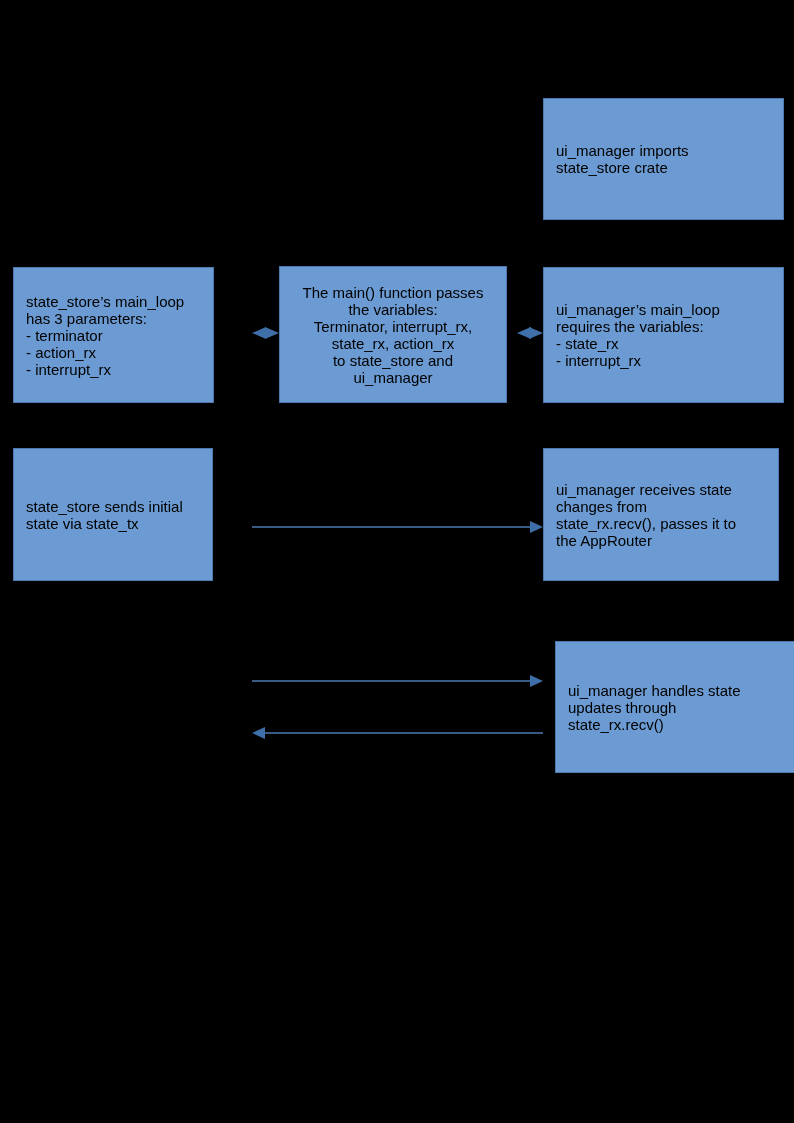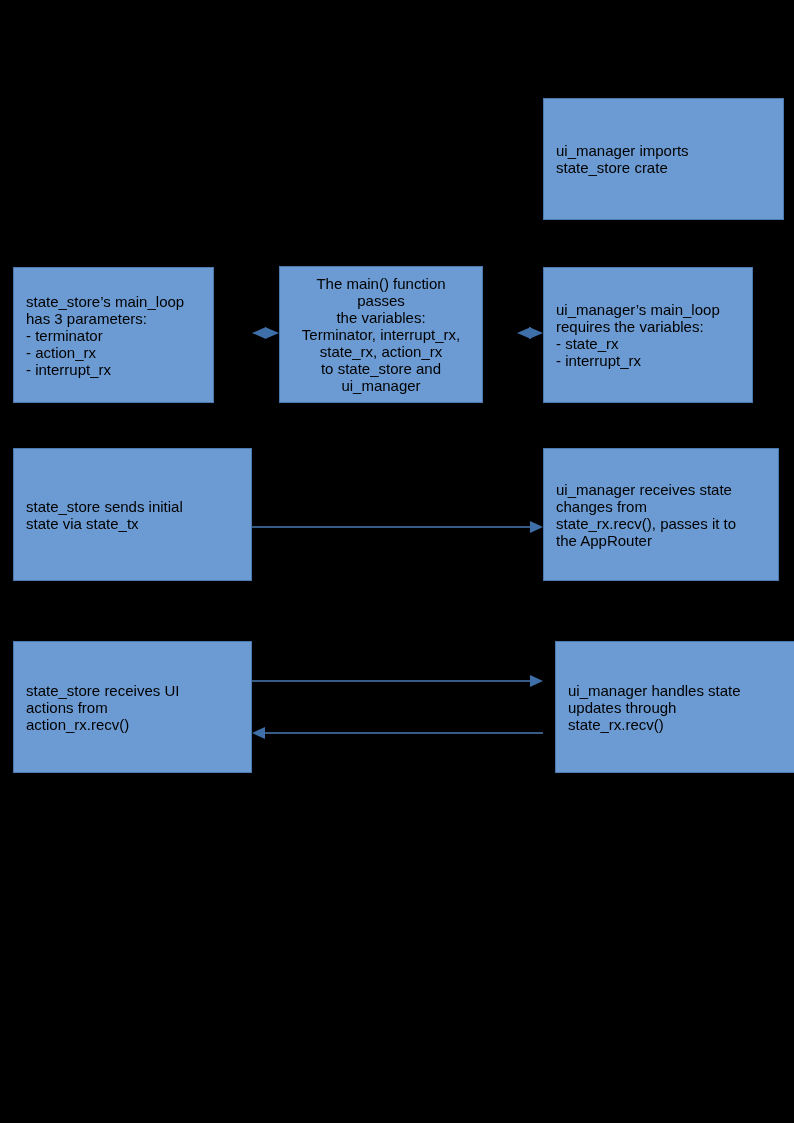--- a/index.html
+++ b/index.html
@@ -64,53 +64,48 @@
   </div>
 
   <div class="node align-left" style="left:13px; top:267px; width:201px; height:136px;">
     <span class="node-text">state_store’s main_loop
 has 3 parameters:
 - terminator
 - action_rx
 - interrupt_rx</span>
   </div>
 
-  <div class="node align-center" style="left:279px; top:266px; width:204px; height:137px;">
+  <div class="node align-center" style="left:279px; top:266px; width:228px; height:137px;">
     <span class="node-text">The main() function passes
 the variables:
 Terminator, interrupt_rx,
 state_rx, action_rx
 to state_store and
 ui_manager</span>
   </div>
 
-  <div class="node align-left" style="left:543px; top:267px; width:210px; height:136px;">
+  <div class="node align-left" style="left:543px; top:267px; width:241px; height:136px;">
     <span class="node-text">ui_manager’s main_loop
 requires the variables:
 - state_rx
 - interrupt_rx</span>
   </div>
 
-  <div class="node align-left" style="left:13px; top:448px; width:239px; height:133px;">
+  <div class="node align-left" style="left:13px; top:448px; width:200px; height:133px;">
     <span class="node-text">state_store sends initial
 state via state_tx</span>
   </div>
 
   <div class="node align-left" style="left:543px; top:448px; width:236px; height:133px;">
     <span class="node-text">ui_manager receives state
 changes from
 state_rx.recv(), passes it to
 the AppRouter</span>
   </div>
 
-  <div class="node align-left" style="left:13px; top:641px; width:239px; height:132px;">
-    <span class="node-text">state_store receives UI
-actions from
-action_rx.recv()</span>
-  </div>
 
   <div class="node align-left" style="left:543px; top:641px; width:241px; height:132px;margin-left:12px;">
     <span class="node-text">ui_manager handles state
 updates through
 state_rx.recv()</span>
   </div>
 
   <svg id="connectors" width="794" height="1123" viewBox="0 0 794 1123">
 
     <g>

